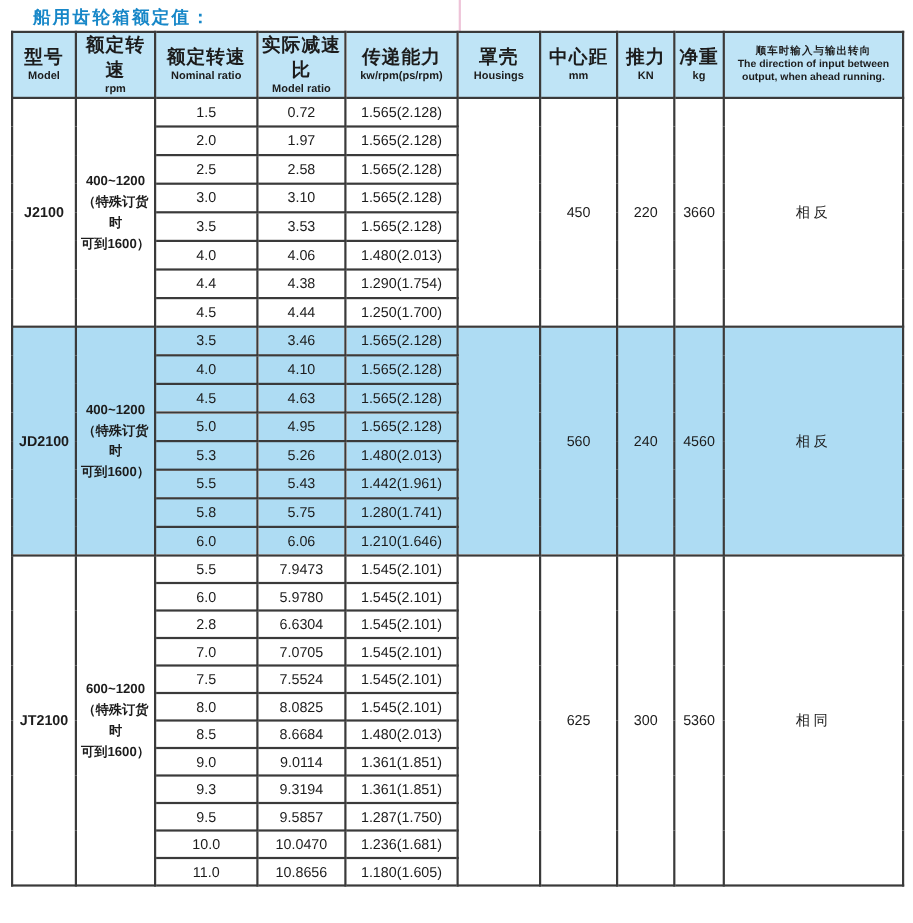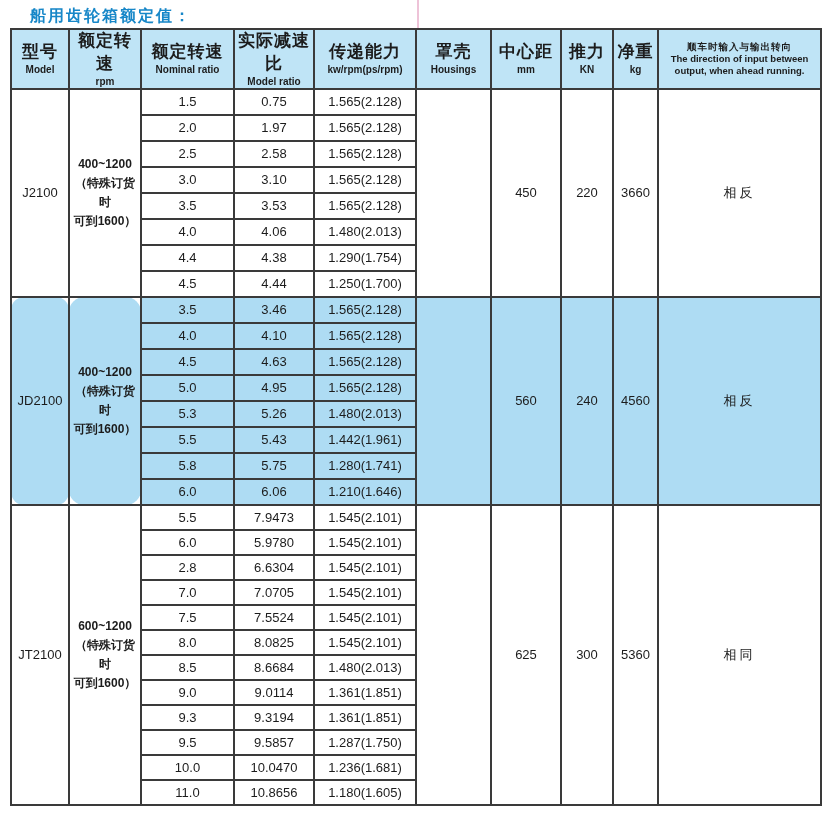--- a/index.html
+++ b/index.html
@@ -62,22 +62,22 @@
     height: 46px;
     font-weight: bold;
   }
   .hzh { font-size: 17px; letter-spacing: 1px; line-height: 1.35; }
   .hen { font-size: 10px; line-height: 1.2; }
   .hzh-sm { font-size: 9.5px; letter-spacing: 1px; line-height: 1.3; }
   .hen-sm { font-size: 9.5px; font-weight: bold; line-height: 1.25; }
   tbody tr { height: 26px; }
   tbody.sec2 tr { height: 25px; }
   tbody td { font-size: 13px; }
-  td.model-cell { font-weight: normal; font-size: 13px; border-radius: 13px; }
-  td.speed-cell { font-size: 12px; line-height: 1.6; font-weight: bold; padding: 0; border-radius: 15px; }
+  td.model-cell { font-weight: bold; font-size: 13px; }
+  td.speed-cell { font-size: 12px; line-height: 1.6; font-weight: bold; padding: 0; }
   td.num-cell { font-size: 13px; }
   td.dir-cell { font-size: 13px; letter-spacing: 3px; }
   tbody.hl td { background: var(--highlight-bg, #aedcf3); }
 </style>
 </head>
 <body>
 
 <div class="page-title">船用齿轮箱额定值：</div>
 <div class="scan-artifact"></div>
 
@@ -140,21 +140,21 @@
   </thead>
 <tbody class="sec0">
       <tr>
         <td class="model-cell" rowspan="8">J2100</td>
         <td class="speed-cell" rowspan="8">
           <div>400~1200</div>
           <div>（特殊订货时</div>
           <div>可到1600）</div>
         </td>
         <td class="num-cell">1.5</td>
-        <td class="num-cell">0.75</td>
+        <td class="num-cell">0.72</td>
         <td class="num-cell">1.565(2.128)</td>
         <td rowspan="8"></td>
         <td class="num-cell" rowspan="8">450</td>
         <td class="num-cell" rowspan="8">220</td>
         <td class="num-cell" rowspan="8">3660</td>
         <td class="dir-cell" rowspan="8">相反</td>
       </tr>
       <tr>
         <td class="num-cell">2.0</td>
         <td class="num-cell">1.97</td>

